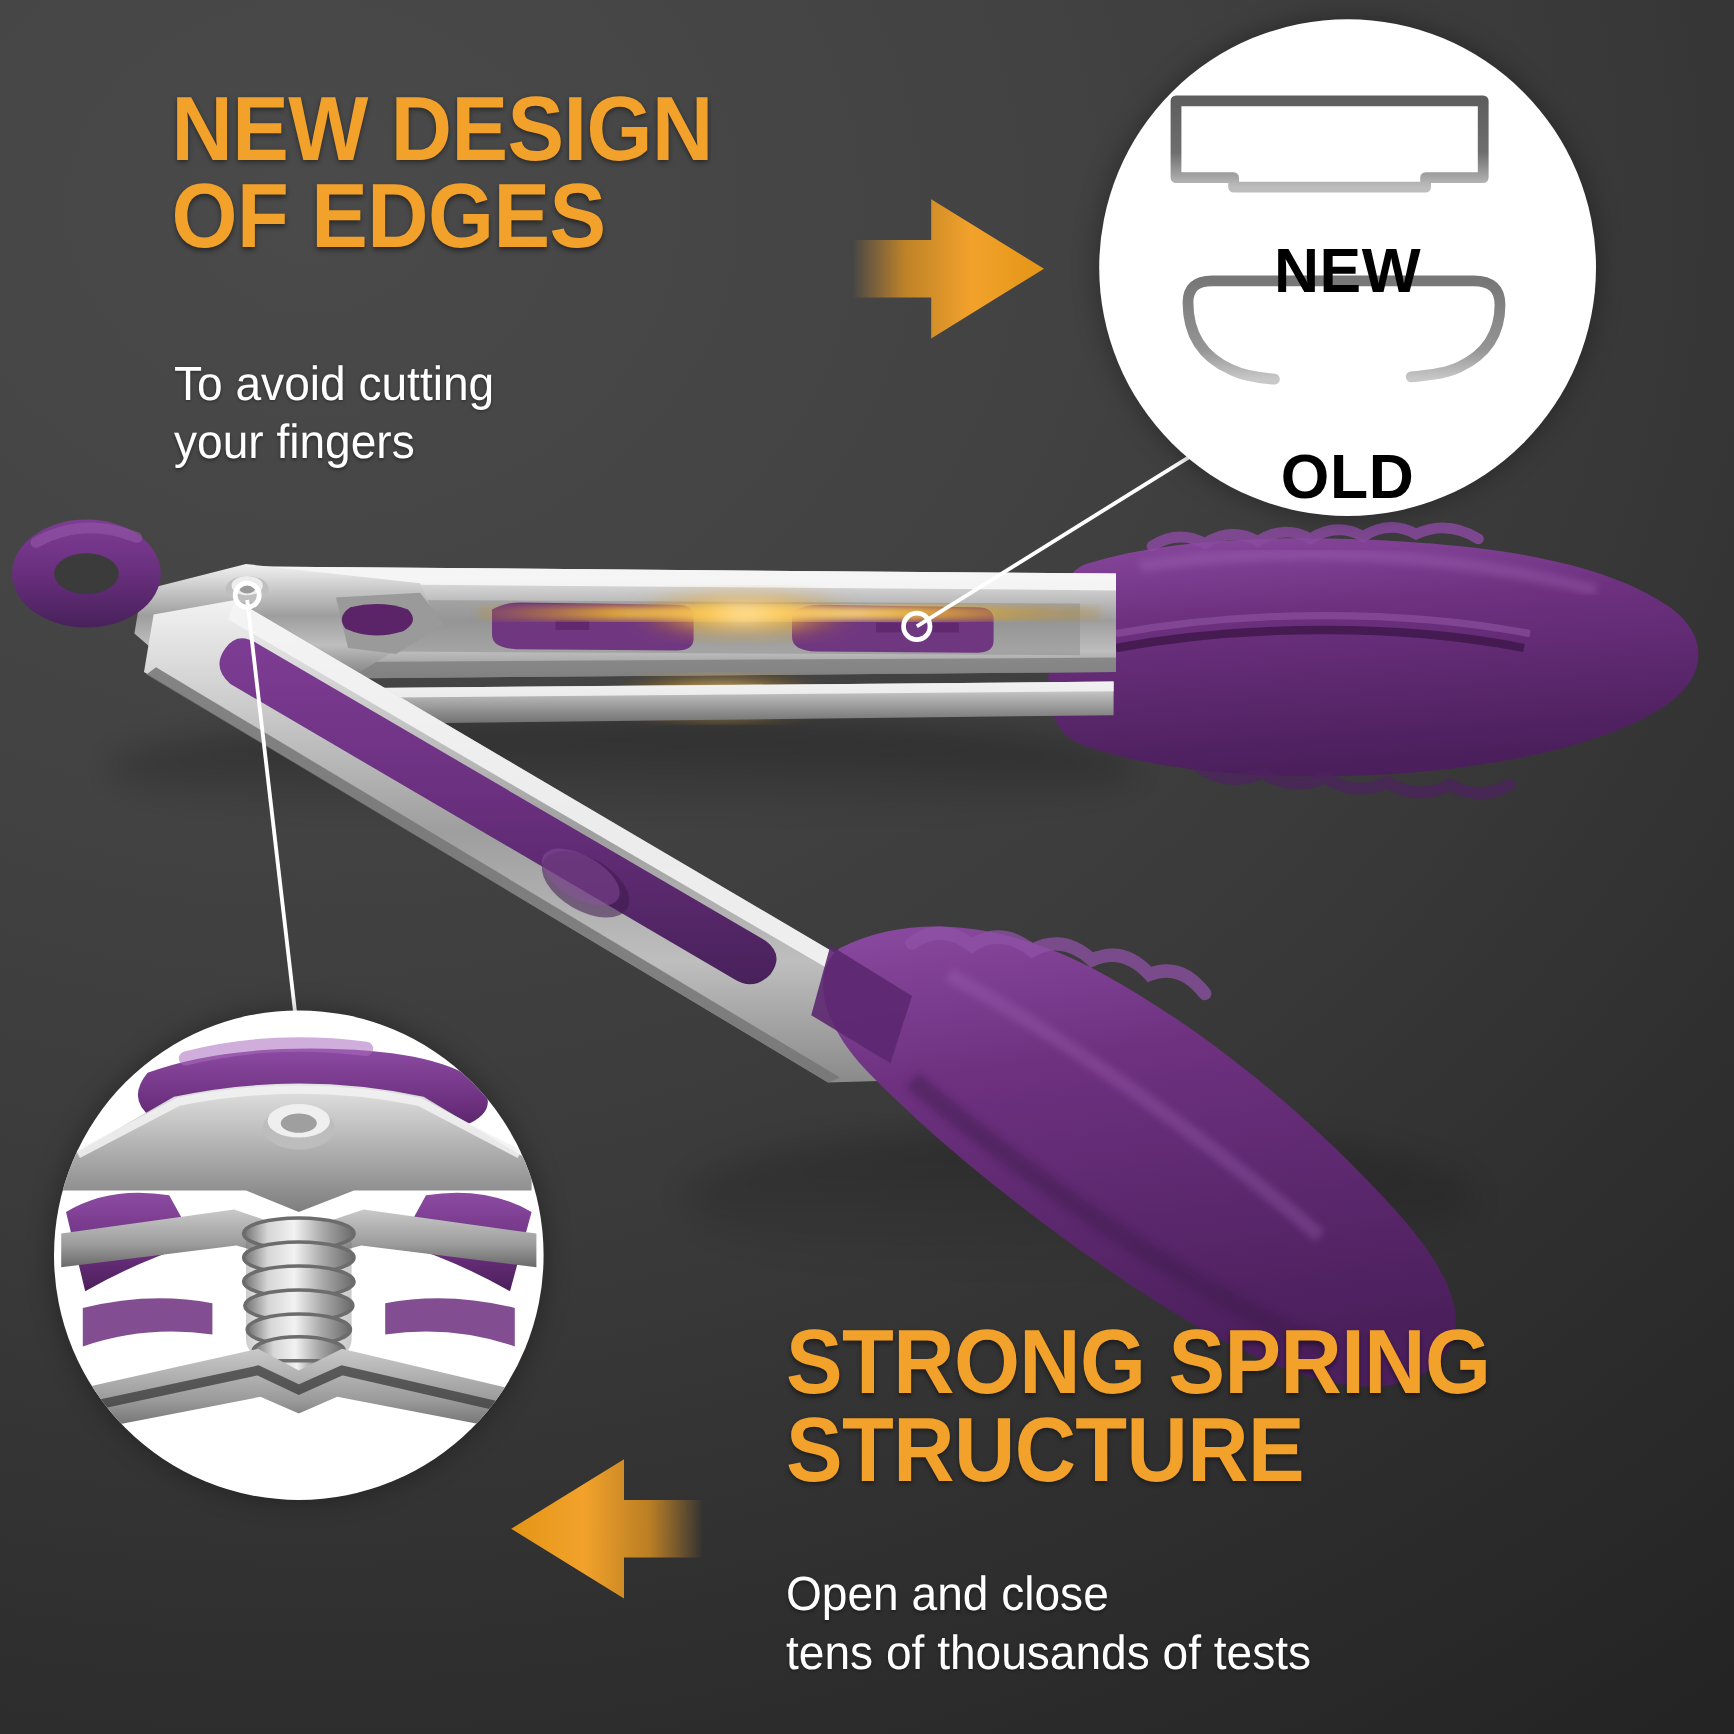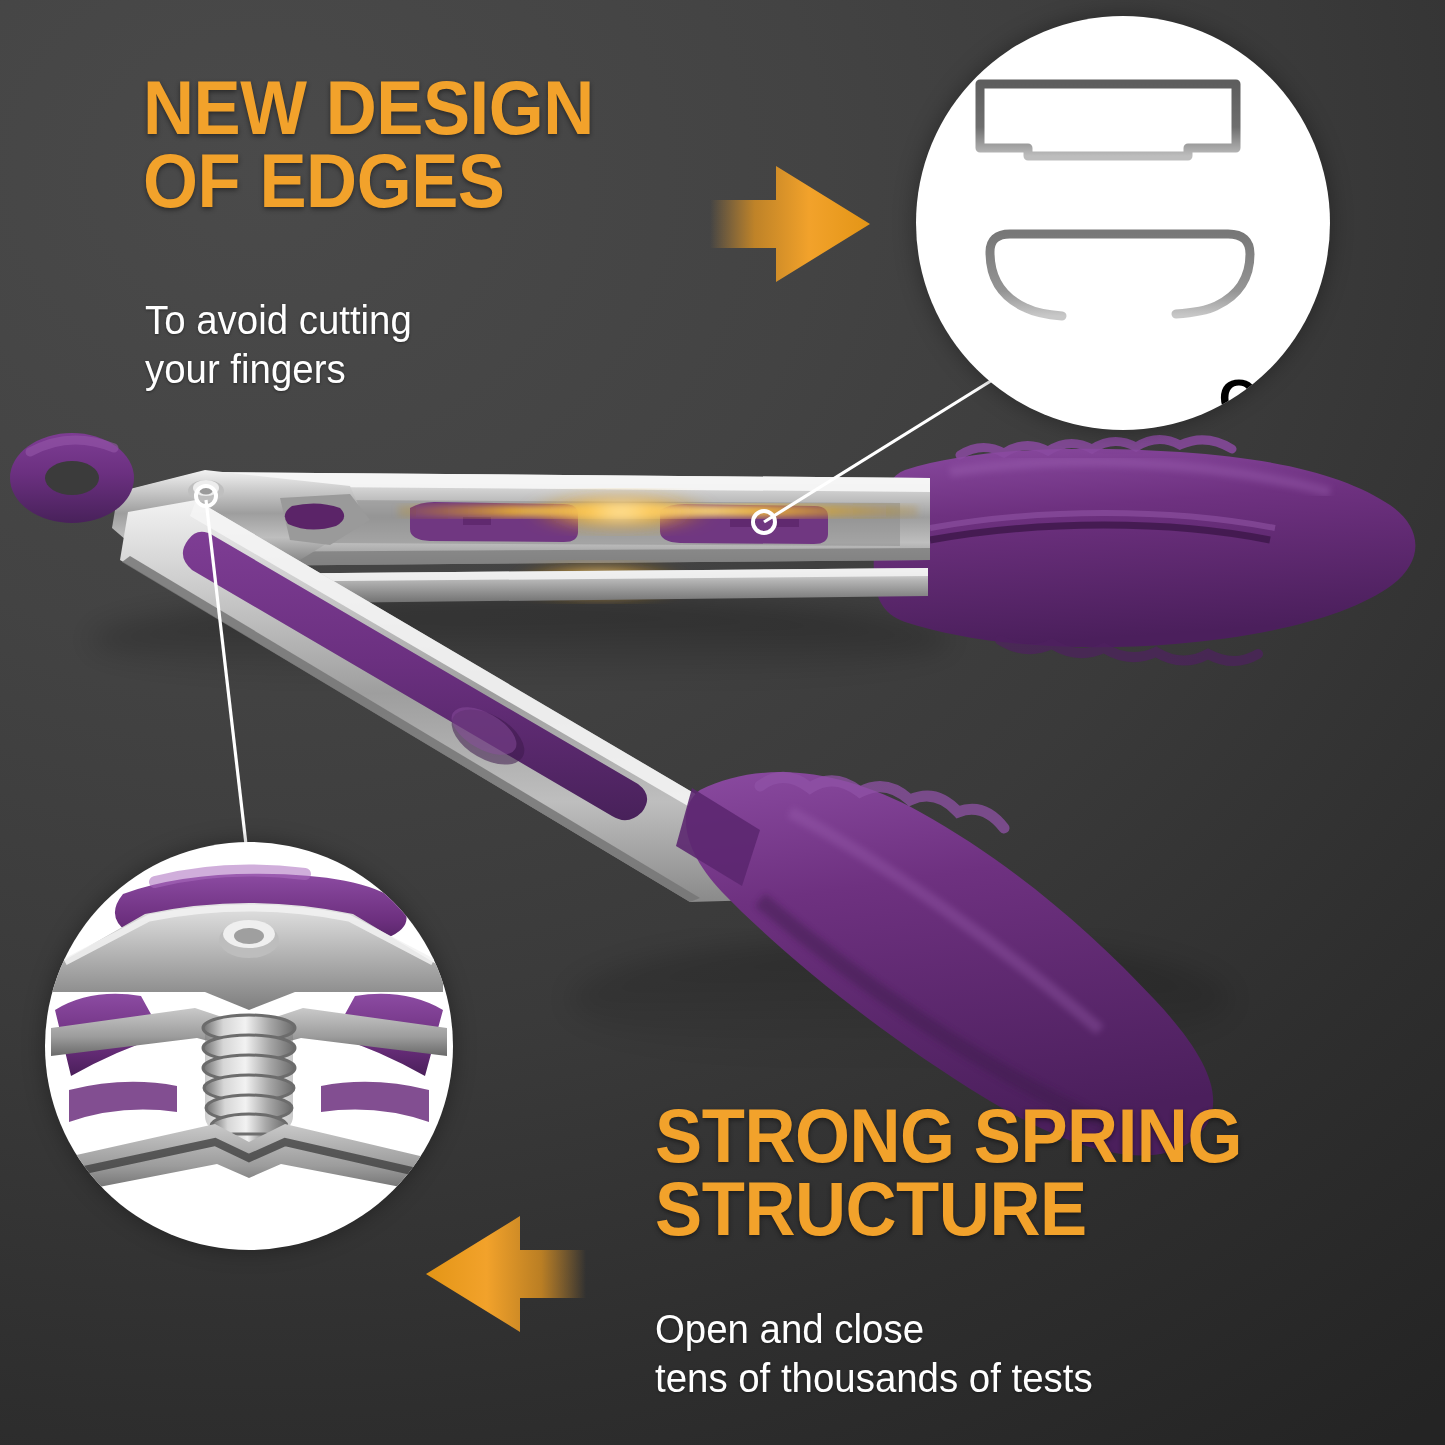--- a/index.html
+++ b/index.html
@@ -38,21 +38,21 @@
     box-shadow:0 0 22px rgba(0,0,0,.35);
   }
   #circle-newold{left:916px;top:16px;width:414px;height:414px;}
   #circle-spring{left:45px;top:842px;width:408px;height:408px;}
   .circle-label{
     position:absolute;color:#000;font-weight:bold;font-size:52px;
     font-family:"Liberation Sans", sans-serif;letter-spacing:.5px;
     text-align:center;width:100%;left:0;
   }
   #label-new{top:180px;}
-  #label-old{top:352px;text-align:right;}
+  #label-old{top:352px;}
   .profile-svg{position:absolute;left:0;top:0;width:100%;height:100%;}
   svg{display:block;}
   .leader{position:absolute;left:0;top:0;width:1445px;height:1445px;pointer-events:none;}
 </style>
 </head>
 <body>
 
 <div id="stage">
 
   <svg class="leader" viewBox="0 0 1445 1445" xmlns="http://www.w3.org/2000/svg">
@@ -218,20 +218,21 @@
           <stop offset="70%" stop-color="#959595"></stop>
           <stop offset="100%" stop-color="#C8C8C8"></stop>
         </linearGradient>
       </defs>
 
       <path d="M64,68 L320,68 L320,132 L272,132 L272,140 L112,140 L112,132 L64,132 Z" fill="none" stroke="url(#newStroke)" stroke-width="9" stroke-linejoin="round"></path>
 
       <path d="M74,236 q0,-18 20,-18 L312,218 q22,0 22,20 q0,36 -34,52 q-12,6 -40,8
                M74,236 q0,40 36,56 q12,6 36,8" fill="none" stroke="url(#oldStroke)" stroke-width="9" stroke-linecap="round"></path>
     </svg>
+    <div class="circle-label" id="label-new">NEW</div>
     <div class="circle-label" id="label-old">OLD</div>
   </div>
 
   <div class="inset-circle" id="circle-spring">
     <svg class="profile-svg" viewBox="0 0 408 408" xmlns="http://www.w3.org/2000/svg">
       <defs>
         <linearGradient id="sSteel" x1="0" y1="0" x2="0" y2="1">
           <stop offset="0%" stop-color="#E4E4E4"></stop>
           <stop offset="45%" stop-color="#B6B6B6"></stop>
           <stop offset="100%" stop-color="#7E7E7E"></stop>

